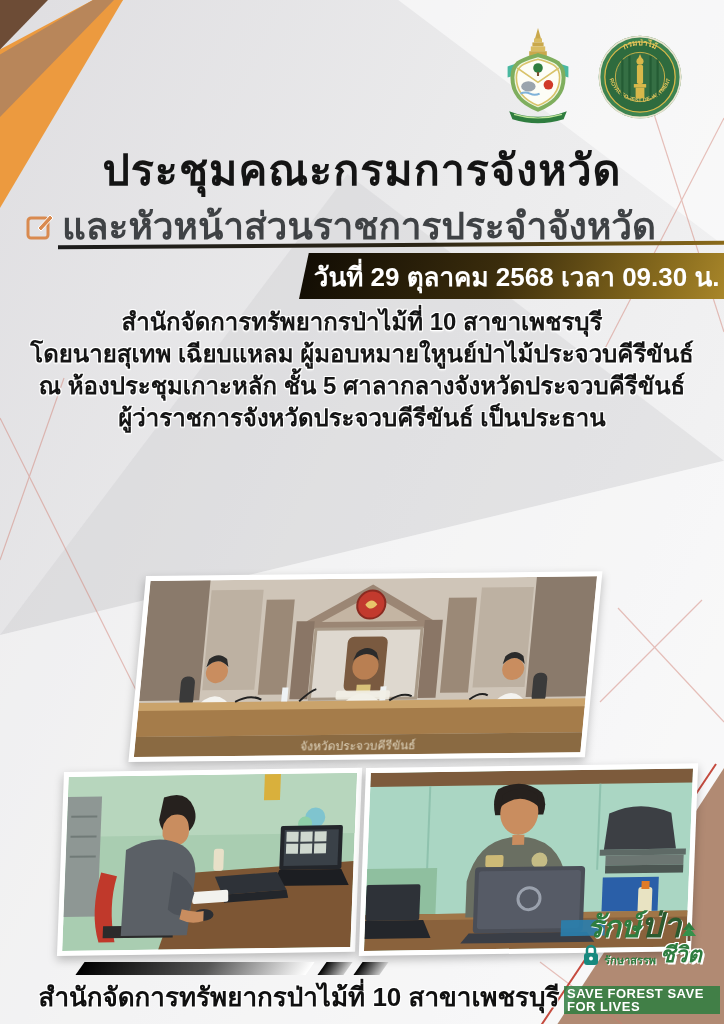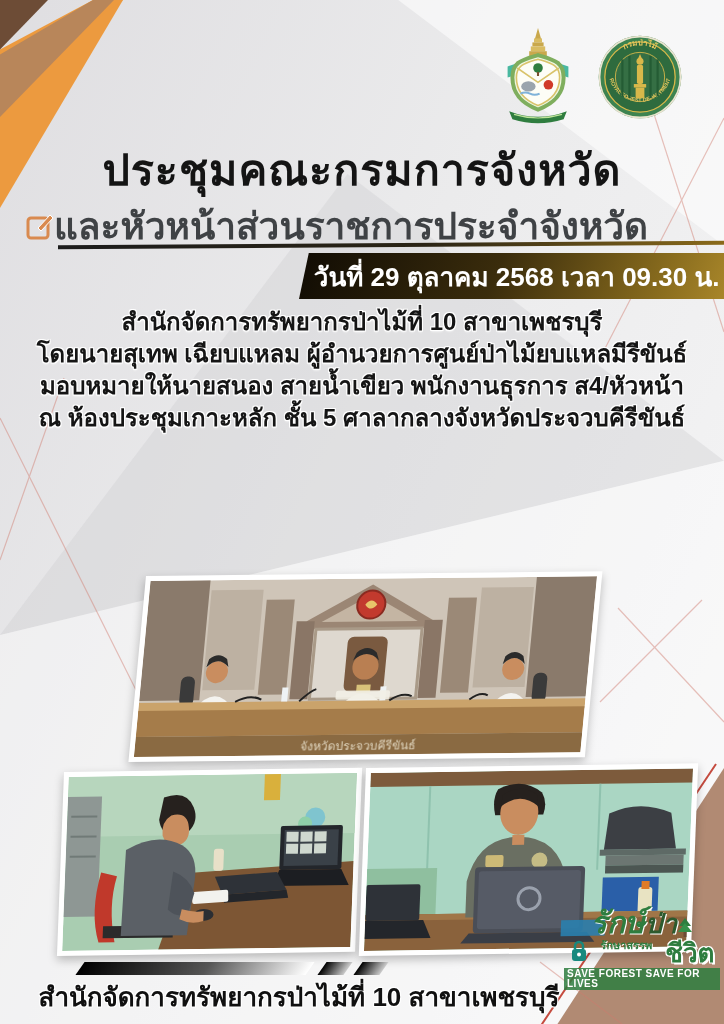--- a/index.html
+++ b/index.html
@@ -21,21 +21,21 @@
   .tri-dark{background:var(--dark-brown,#6d4c36);clip-path:polygon(0 0,16% 0,0 19%);}
   
   .wedge{position:absolute;inset:0;background:var(--wedge-tan,#b18a73);
     clip-path:polygon(100% 75%,77% 100%,100% 100%);z-index:1;}
   
   .logo-crest{position:absolute;left:497px;top:28px;width:82px;height:96px;z-index:3;}
   .logo-seal{position:absolute;left:592px;top:33px;width:96px;height:88px;z-index:3;}
   
   .title1{position:absolute;left:0;top:136px;width:100%;text-align:center;z-index:3;
     font-size:43px;font-weight:bold;color:var(--title,#141414);letter-spacing:1px;}
-  .title2{position:absolute;left:26px;top:196px;width:690px;z-index:3;display:flex;align-items:center;gap:0;
+  .title2{position:absolute;left:26px;top:196px;width:690px;z-index:3;display:flex;align-items:center;gap:8px;
     font-size:37px;font-weight:bold;color:var(--subtitle,#3f4245);letter-spacing:0px;}
   .edit-ico{flex:0 0 auto;width:28px;height:28px;}
   .underline{position:absolute;left:58px;top:243px;width:666px;height:4px;z-index:3;
     background:linear-gradient(90deg,#1c1c1c 0%,#2a2415 55%,#8a6a1a 100%);transform:rotate(-.4deg);}
   
   .date-banner{position:absolute;left:299px;top:253px;width:425px;height:46px;z-index:3;
     background:linear-gradient(100deg,#120d04 0%,#3a2c0c 45%,#8a6d1e 85%,#a8862a 100%);
     transform:skewX(-12deg);transform-origin:bottom left;
     display:flex;align-items:center;justify-content:center;}
   .date-banner span{transform:skewX(12deg);color:#fff;font-size:26px;font-weight:bold;white-space:nowrap;}
@@ -57,29 +57,29 @@
   .deco-bar.chip2{left:358px;width:26px;background:linear-gradient(90deg,#000,#ccc);}
   
   .footer-text{position:absolute;left:14px;top:976px;width:570px;z-index:3;text-align:center;
     font-size:26px;font-weight:bold;color:#101010;
     text-shadow:-1px -1px 0 #fff,1px -1px 0 #fff,-1px 1px 0 #fff,1px 1px 0 #fff;}
   .footer-logo{position:absolute;right:4px;top:908px;width:156px;height:76px;z-index:4;
     display:flex;flex-direction:column;align-items:center;line-height:1;}
   .fl-row1{display:flex;align-items:flex-end;}
   .fl-raks{font-size:30px;font-weight:bold;color:var(--logo-green,#2e7d3f);font-style:italic;
     text-shadow:1px 1px 0 #fff;}
-  .fl-pa{font-size:27px;font-weight:bold;color:#2c5a2e;font-style:italic;
+  .fl-pa{font-size:34px;font-weight:bold;color:#2c5a2e;font-style:italic;
     text-shadow:1px 1px 0 #fff;}
-  .fl-row2{display:flex;align-items:flex-start;gap:13px;margin-top:2px;}
+  .fl-row2{display:flex;align-items:flex-end;gap:4px;margin-top:2px;}
   .fl-col{display:flex;flex-direction:column;align-items:flex-start;}
   .fl-small{font-size:11px;font-weight:bold;color:var(--logo-green,#2e7d3f);text-shadow:1px 1px 0 #fff;}
-  .fl-life{font-size:26px;font-weight:bold;color:var(--logo-green,#2e7d3f);
+  .fl-life{font-size:22px;font-weight:bold;color:var(--logo-green,#2e7d3f);font-style:italic;
     text-shadow:-1px -1px 0 #fff,1px -1px 0 #fff,-1px 1px 0 #fff,2px 2px 0 #fff;}
-  .fl-tag{font-size:10px;font-weight:bold;color:#fff;background:rgba(46,125,63,.85);
-    padding:1px 3px;margin-top:2px;letter-spacing:.5px;}
+  .fl-tag{font-size:13px;font-weight:bold;color:#fff;background:rgba(46,125,63,.85);
+    padding:1px 3px;margin-top:20px;letter-spacing:.5px;}
   .thin-lines{z-index:2;pointer-events:none;}
 </style>
 </head>
 <body>
 
 <div class="poster">
 
   <div class="layer facet-a"></div>
   <div class="layer facet-b"></div>
   <div class="layer facet-c"></div>
@@ -168,23 +168,23 @@
     <span>และหัวหน้าส่วนราชการประจำจังหวัด</span>
   </div>
   <div class="underline"></div>
 
   <div class="date-banner">
     <span>วันที่ 29 ตุลาคม 2568 เวลา 09.30 น.</span>
   </div>
 
   <div class="body-text">
     <div>สำนักจัดการทรัพยากรป่าไม้ที่ 10 สาขาเพชรบุรี</div>
-    <div>โดยนายสุเทพ เฉียบแหลม ผู้อำนวยการศูนย์ป่าไม้ยบแหลมีรีขันธ์</div>
-    <div>มอบหมายให้นายสนอง สายน้ำเขียว พนักงานธุรการ ส4/หัวหน้า</div>
+    <div>โดยนายสุเทพ เฉียบแหลม ผู้มอบหมายใหูนย์ป่าไม้ประจวบคีรีขันธ์</div>
     <div>ณ ห้องประชุมเกาะหลัก ชั้น 5 ศาลากลางจังหวัดประจวบคีรีขันธ์</div>
+    <div>ผู้ว่าราชการจังหวัดประจวบคีรีขันธ์ เป็นประธาน</div>
   </div>
 
   <div class="photo photo-top">
     <svg viewBox="0 0 446 176" preserveAspectRatio="none">
       <rect width="446" height="176" fill="#cfc5b8"></rect>
       <rect x="0" y="0" width="60" height="120" fill="#8a7a6b"></rect>
       <rect x="386" y="0" width="60" height="120" fill="#8a7a6b"></rect>
       <rect x="62" y="10" width="52" height="100" fill="#bdb1a2"></rect>
       <rect x="332" y="10" width="52" height="100" fill="#bdb1a2"></rect>
 

